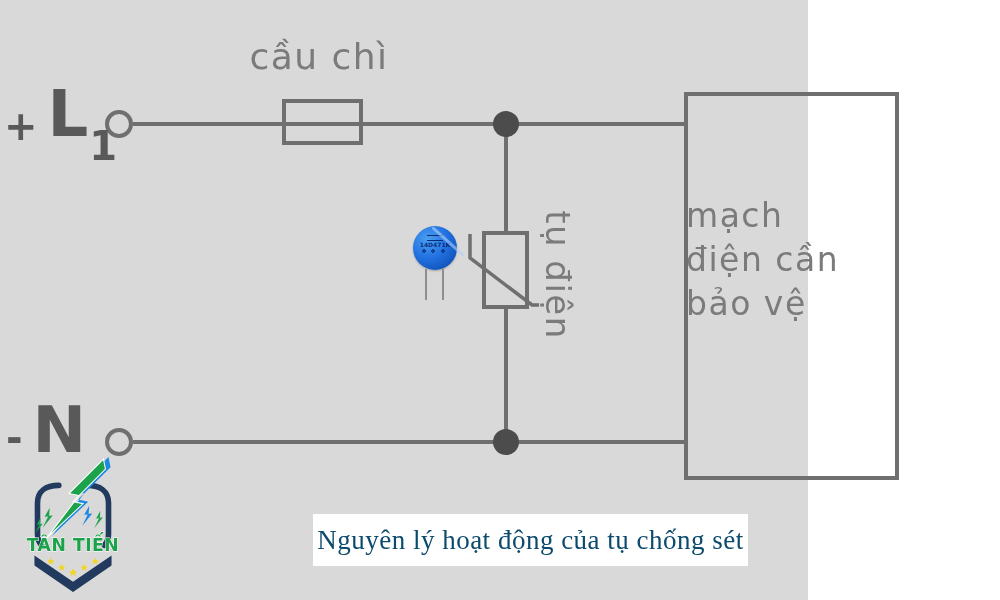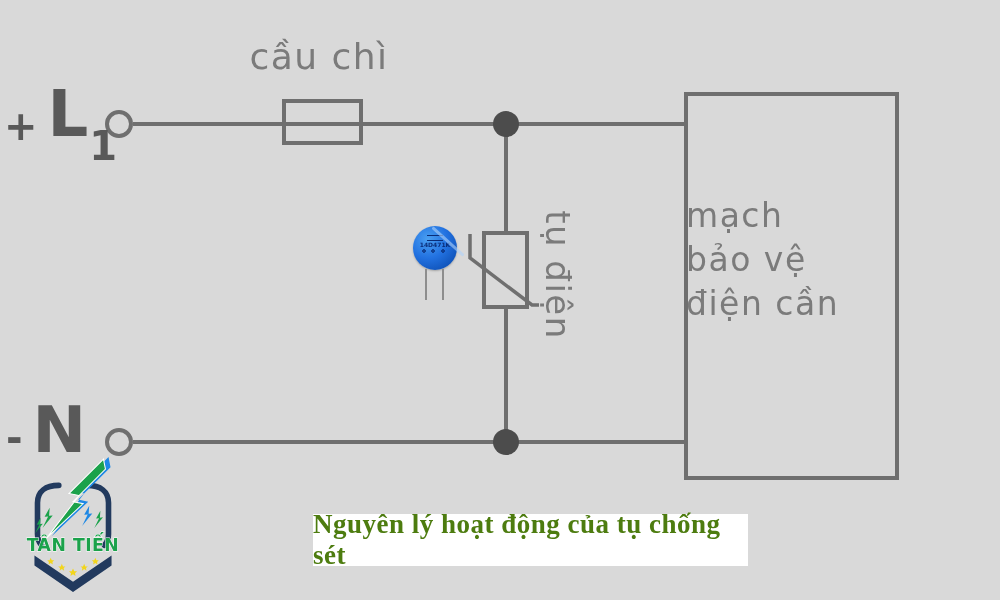--- a/index.html
+++ b/index.html
@@ -1,18 +1,18 @@
 <!DOCTYPE html>
 <html><head>
 <meta charset="utf-8">
 <style>
   html,body { margin:0; padding:0; }
   body { width:1000px; height:600px; overflow:hidden; }
   .stage {
-    position:relative; width:1000px; height:600px;
+    position:relative; width:808px; height:600px;
     background:#d9d9d9;
     font-family:"DejaVu Sans","Liberation Sans",sans-serif;
   }
   .circuit-svg { position:absolute; left:0; top:0; }
 
   .lbl { position:absolute; color:#7b7b7b; letter-spacing:1.5px; }
   .fuse-label { left:219px; top:36px; width:200px; text-align:center; font-size:36px; }
   .varistor-label {
     left:558px; top:275px; white-space:nowrap; font-size:34px;
     transform:translate(-50%,-50%) rotate(90deg);
@@ -60,21 +60,21 @@
   .lead { position:absolute; width:2px; height:31px; top:45px; background:#8e8e8e; }
   .lead-left { left:12px; }
   .lead-right { left:29px; }
 
   .caption-bar {
     position:absolute; left:313px; top:514px; width:435px; height:52px;
     background:#ffffff; display:flex; align-items:center; justify-content:center;
   }
   .caption-text {
     font-family:"Liberation Serif","DejaVu Serif",serif;
-    font-size:27px; color:#4d7c0f; letter-spacing:0.5px;font-weight:bold;
+    font-size:27px; color:#0c4a6e; letter-spacing:0.5px;
   }
 
   .logo { position:absolute; left:22px; top:457px; }
 </style>
 </head>
 <body>
 
 <div class="stage">
 
   <svg class="circuit-svg" width="1000" height="600" viewBox="0 0 1000 600">
@@ -98,22 +98,22 @@
     <circle cx="119" cy="124" r="12" fill="#d9d9d9" stroke="#6f6f6f" stroke-width="4"></circle>
     <circle cx="119" cy="442" r="12" fill="#d9d9d9" stroke="#6f6f6f" stroke-width="4"></circle>
   </svg>
 
   <div class="lbl fuse-label">cầu chì</div>
 
   <div class="lbl varistor-label">tụ điện</div>
 
   <div class="lbl box-label">
     <div>mạch</div>
+    <div>điện cần</div>
     <div>bảo vệ</div>
-    <div>điện cần</div>
   </div>
 
   <div class="terminal terminal-live">
     <span class="t-sign">+</span>
     <span class="t-letter">L</span>
     <span class="t-sub">1</span>
   </div>
 
   <div class="terminal terminal-neutral">
     <span class="t-sign">-</span>

